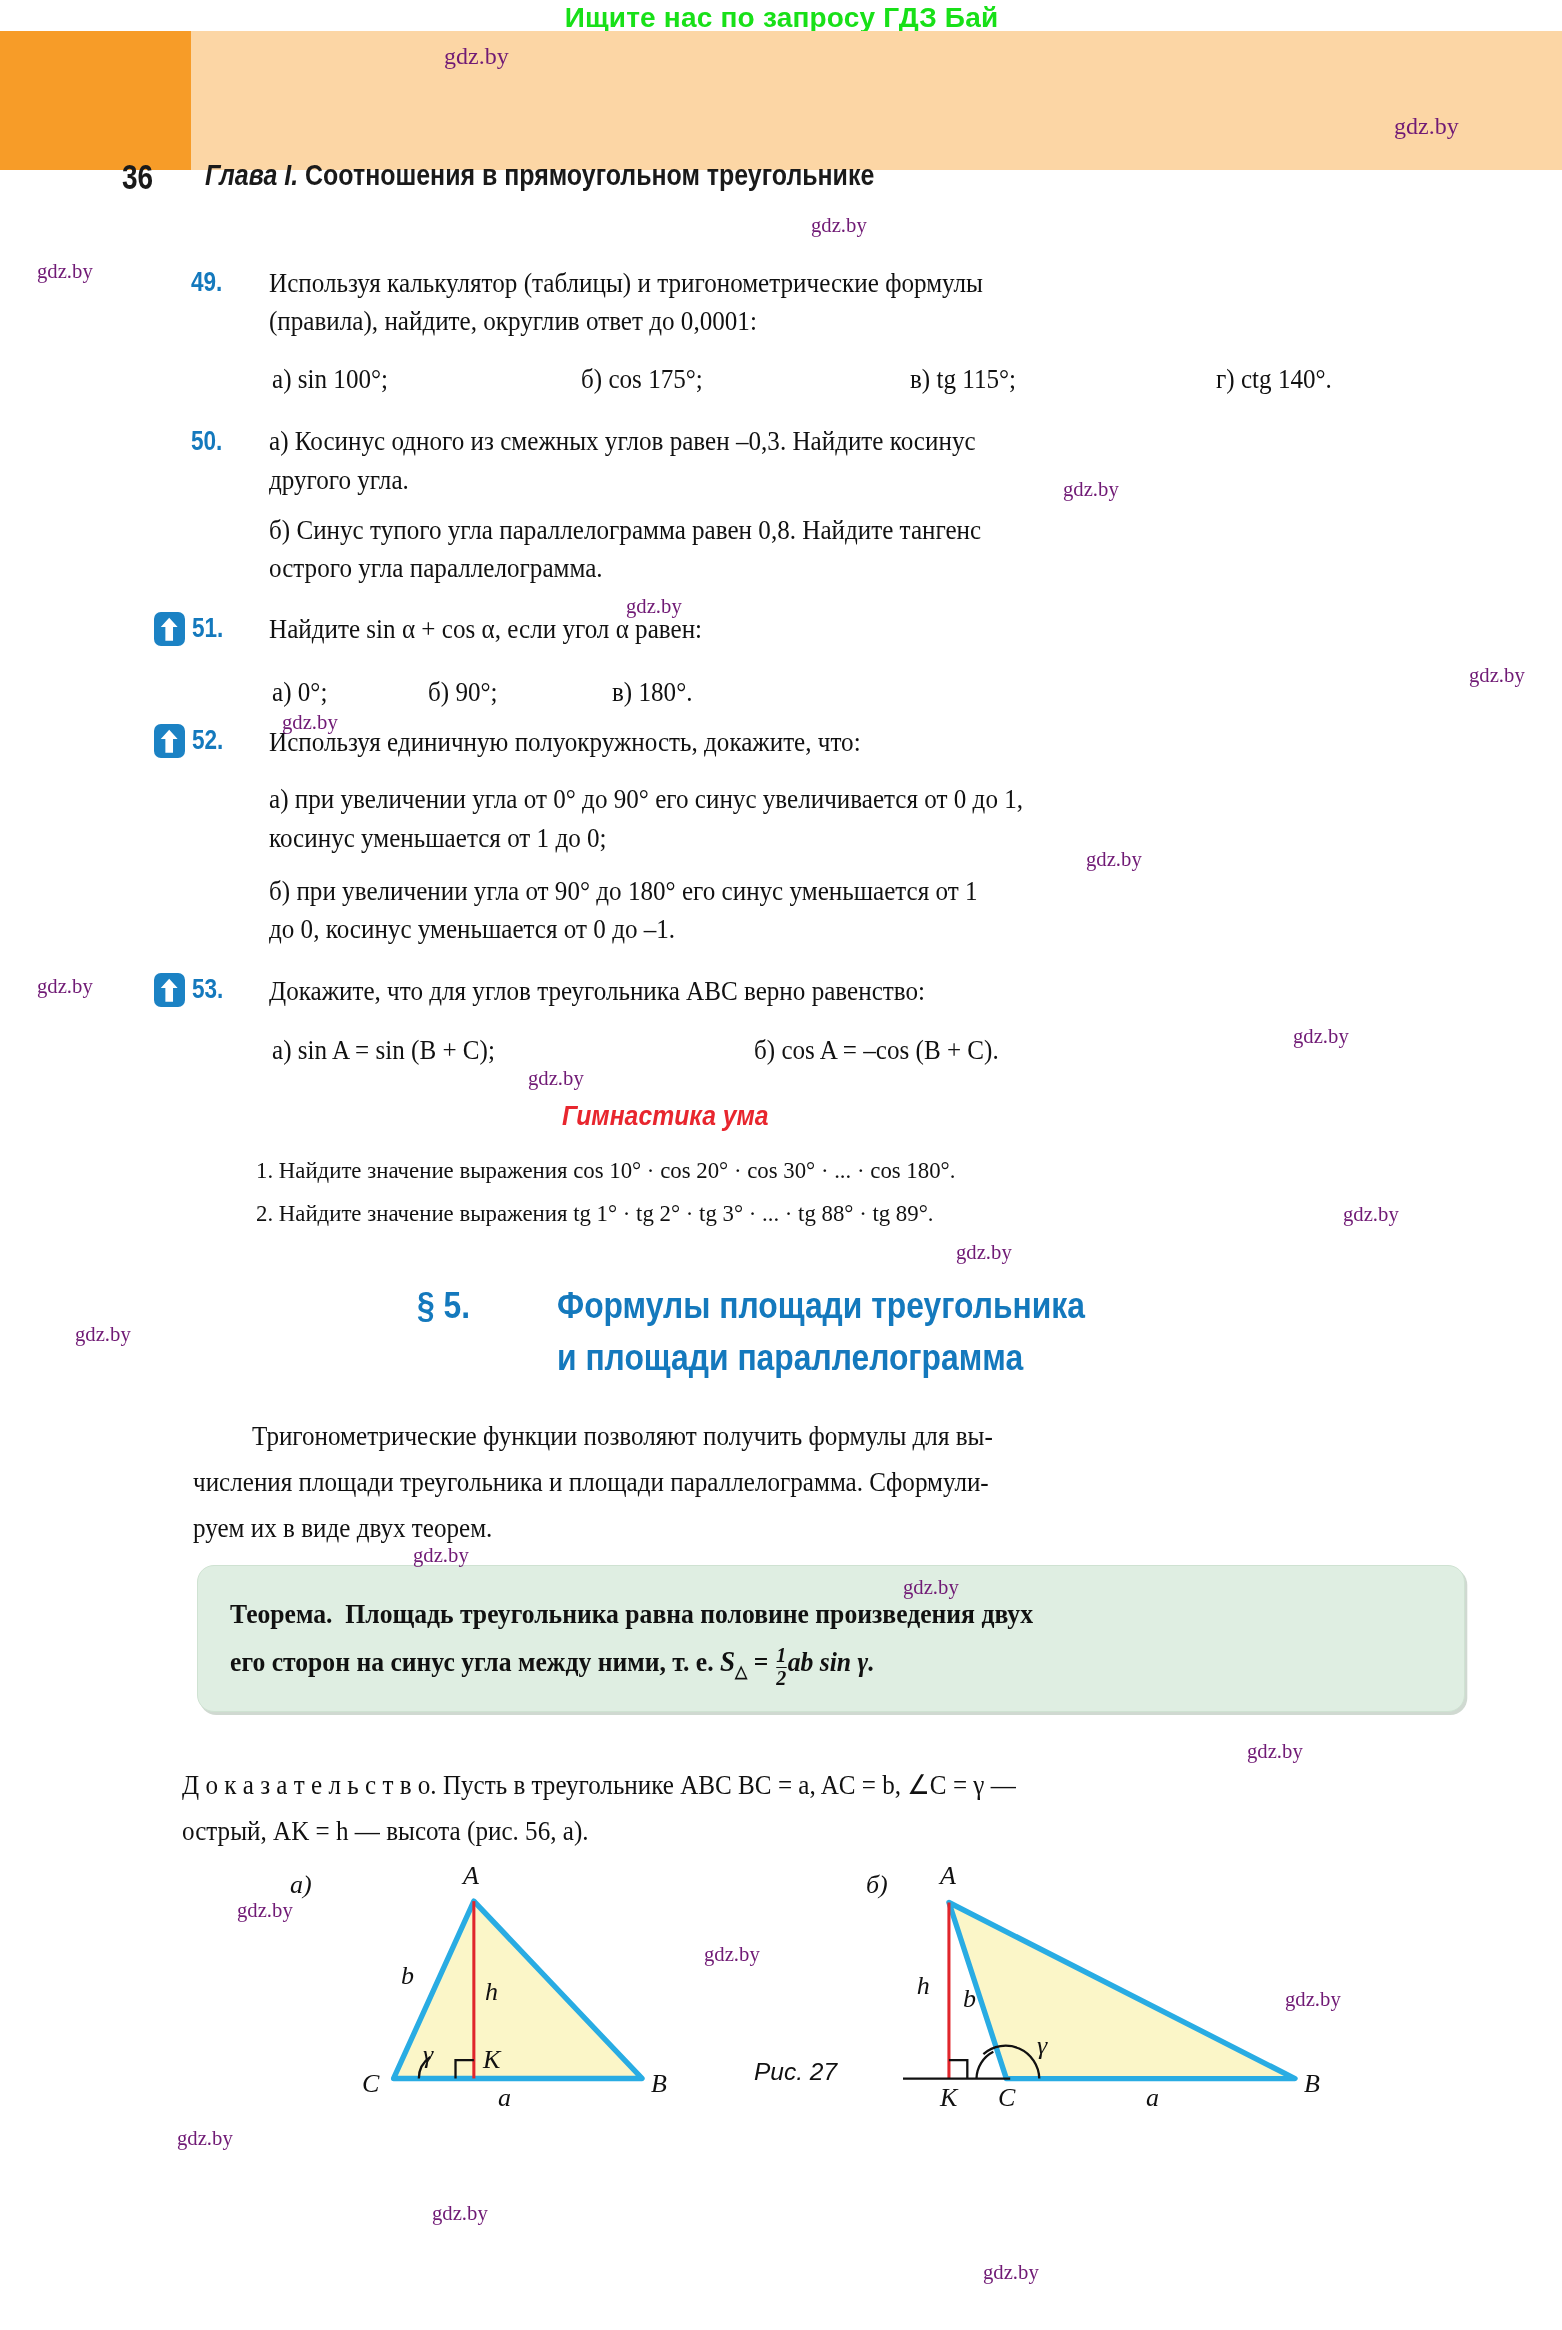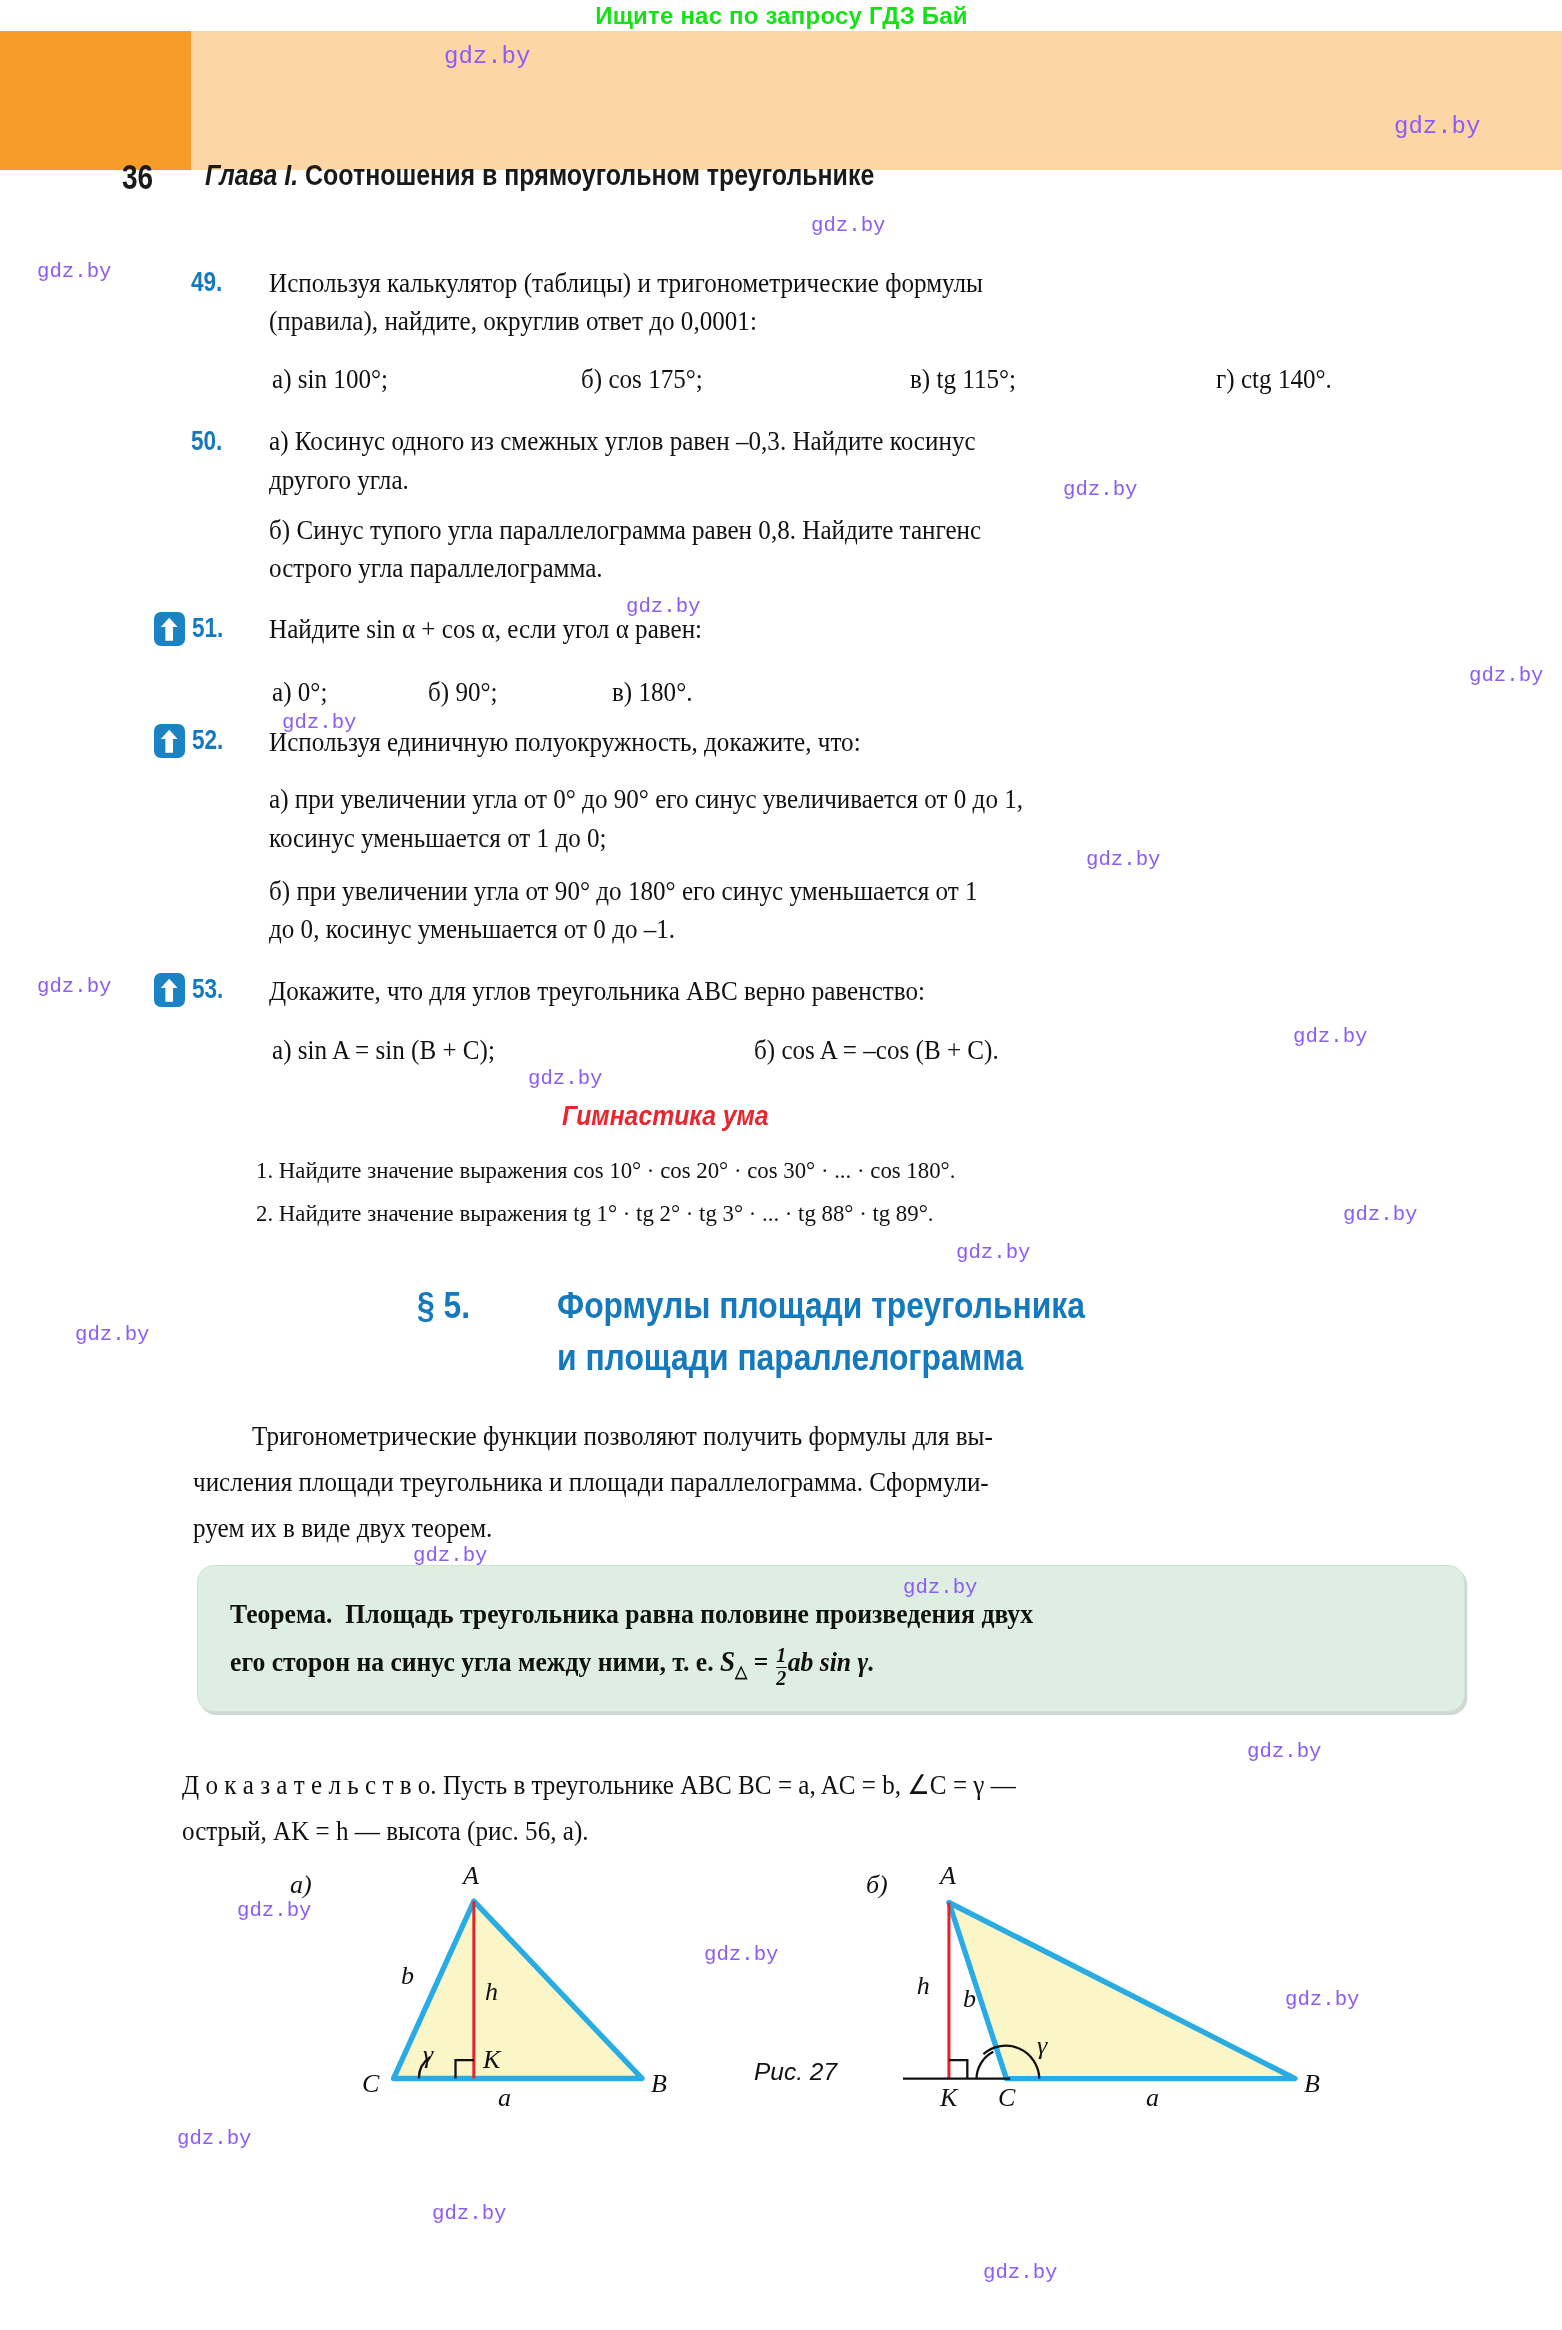--- a/index.html
+++ b/index.html
@@ -12,21 +12,21 @@
   }
   .page{position:relative;width:1563px;height:2330px;}
 
   
   .promo{
     position:absolute;top:1.5px;left:0;width:1563px;
     text-align:center;
     color:#18e018;
     font-family:"Liberation Sans",sans-serif;
     font-weight:bold;
-    font-size:24px;
+    font-size:28px;
     letter-spacing:0.2px;
   }
 
   
   .hdr{
     position:absolute;left:0;top:31px;width:1563px;height:139px;
     background:#fcd6a5;
   }
   .hdr-sq{
     position:absolute;left:0;top:0;width:191px;height:139px;
@@ -43,22 +43,22 @@
     font-family:"Liberation Sans",sans-serif;
     font-weight:bold;font-size:29px;color:#1a1a1a;
     white-space:nowrap;
     transform:scaleX(.86);transform-origin:left top;
   }
   .hdr-title i{font-style:italic;}
 
   
   .wm{
     position:absolute;
-    font-family:Liberation Mono, monospace;
-    font-size:20.7px;color:#8b5cf6;
+    font-family:Liberation Serif, serif;
+    font-size:20.7px;color:#701a75;
     white-space:nowrap;
     pointer-events:none;
   }
   .num{
     position:absolute;
     font-family:"Liberation Sans",sans-serif;
     font-weight:bold;font-size:27.5px;color:#1479bd;
     transform:scaleX(.82);transform-origin:left top;
   }
   .txt{

